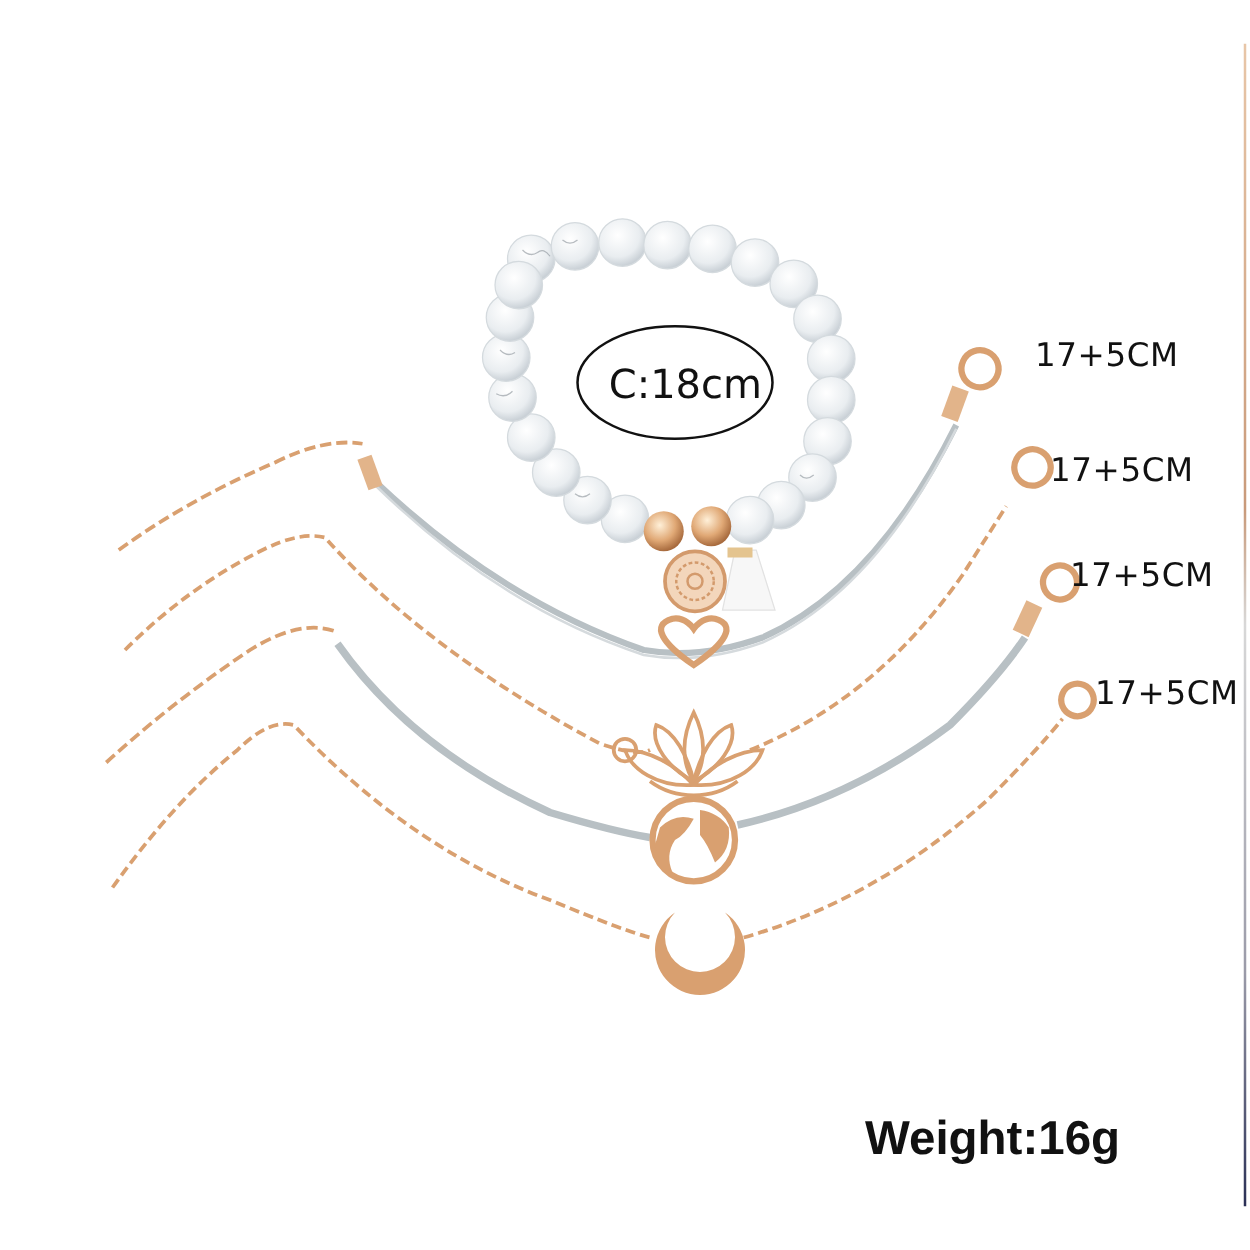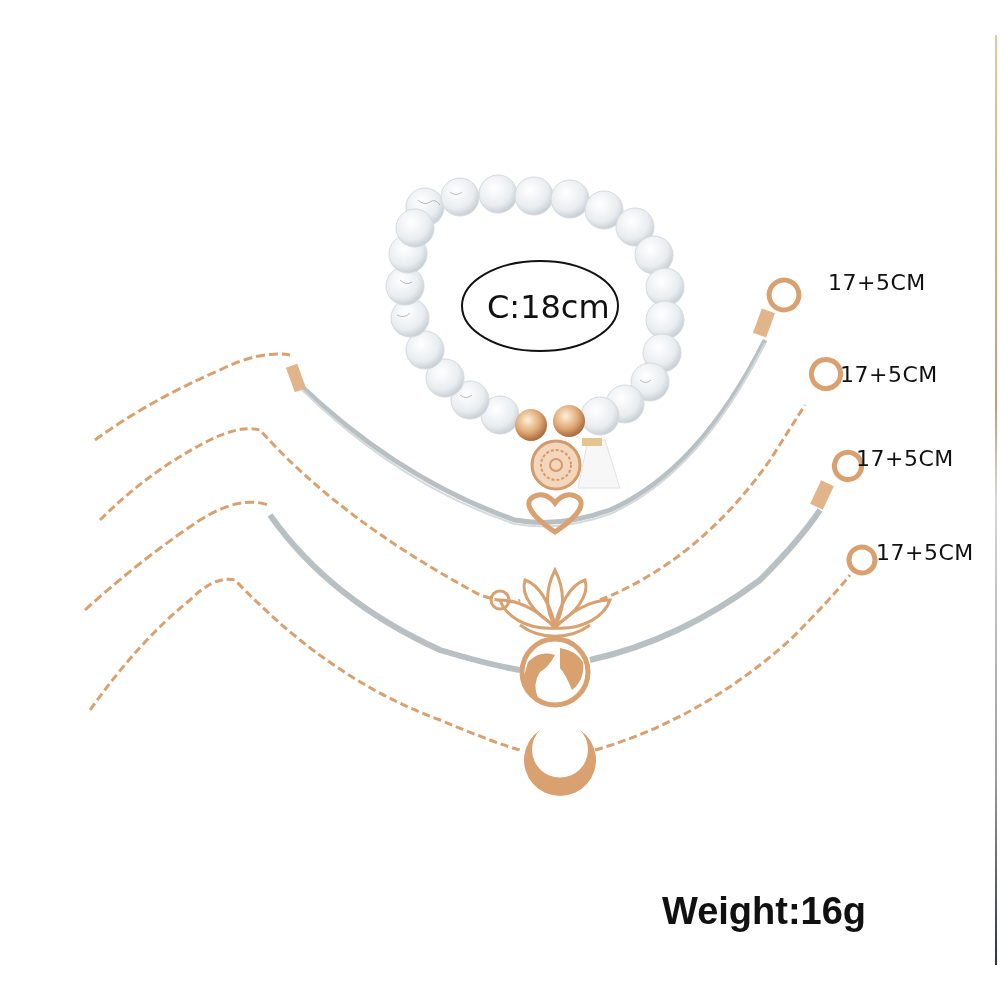--- a/index.html
+++ b/index.html
@@ -1,19 +1,19 @@
 <!DOCTYPE html>
 <html><head>
 <meta charset="utf-8">
 <style>
   html, body { margin:0; padding:0; background:#ffffff; }
   body { width:1000px; height:1000px; position:relative; overflow:hidden; font-family:"Liberation Sans", sans-serif; }
   .stage { position:absolute; left:0; top:0; width:1000px; height:1000px; }
   .label { position:absolute; color:#111; white-space:nowrap; }
-  .len-label { font-family:"DejaVu Sans", sans-serif; font-size:22px; letter-spacing:0.5px; }
+  .len-label { font-family:"DejaVu Sans", sans-serif; font-size:26px; letter-spacing:0.5px; }
   .circ-label { font-family:"DejaVu Sans", sans-serif; font-size:32px; }
   .weight-label { font-family:"Liberation Sans", sans-serif; font-weight:bold; font-size:38px; }
   .edge-line { position:absolute; left:995px; top:35px; width:2px; height:930px;
     background:linear-gradient(#e8c6a8 0%, #c99a7a 40%, #d8d8d8 50%, #9a9aa8 80%, #2a2f55 100%); }
 </style>
 </head>
 <body>
 
 <div class="stage">
   <svg width="1000" height="1000" viewBox="0 0 1000 1000">
@@ -124,16 +124,16 @@
       <path d="M540 730 A36 36 0 1 0 580 730 A28 28 0 1 1 540 730 Z" fill="#d9a070"></path>
       <path d="M850 565 a13 13 0 1 1 24 -10 a13 13 0 0 1 -24 10" fill="none" stroke="#d9a070" stroke-width="5"></path>
     </g>
   </svg>
 
   <div class="label circ-label" style="left:487px; top:288px;">C:18cm</div>
   <div class="label len-label" style="left:828px; top:270px;">17+5CM</div>
   <div class="label len-label" style="left:840px; top:362px;">17+5CM</div>
   <div class="label len-label" style="left:856px; top:446px;">17+5CM</div>
   <div class="label len-label" style="left:876px; top:540px;">17+5CM</div>
-  <div class="label weight-label" style="left:662px; top:890px;">Weight:16g</div>
+  <div class="label weight-label" style="left:692px; top:890px;">Weight:16g</div>
 
   <div class="edge-line"></div>
 </div>
 
 </body></html>

